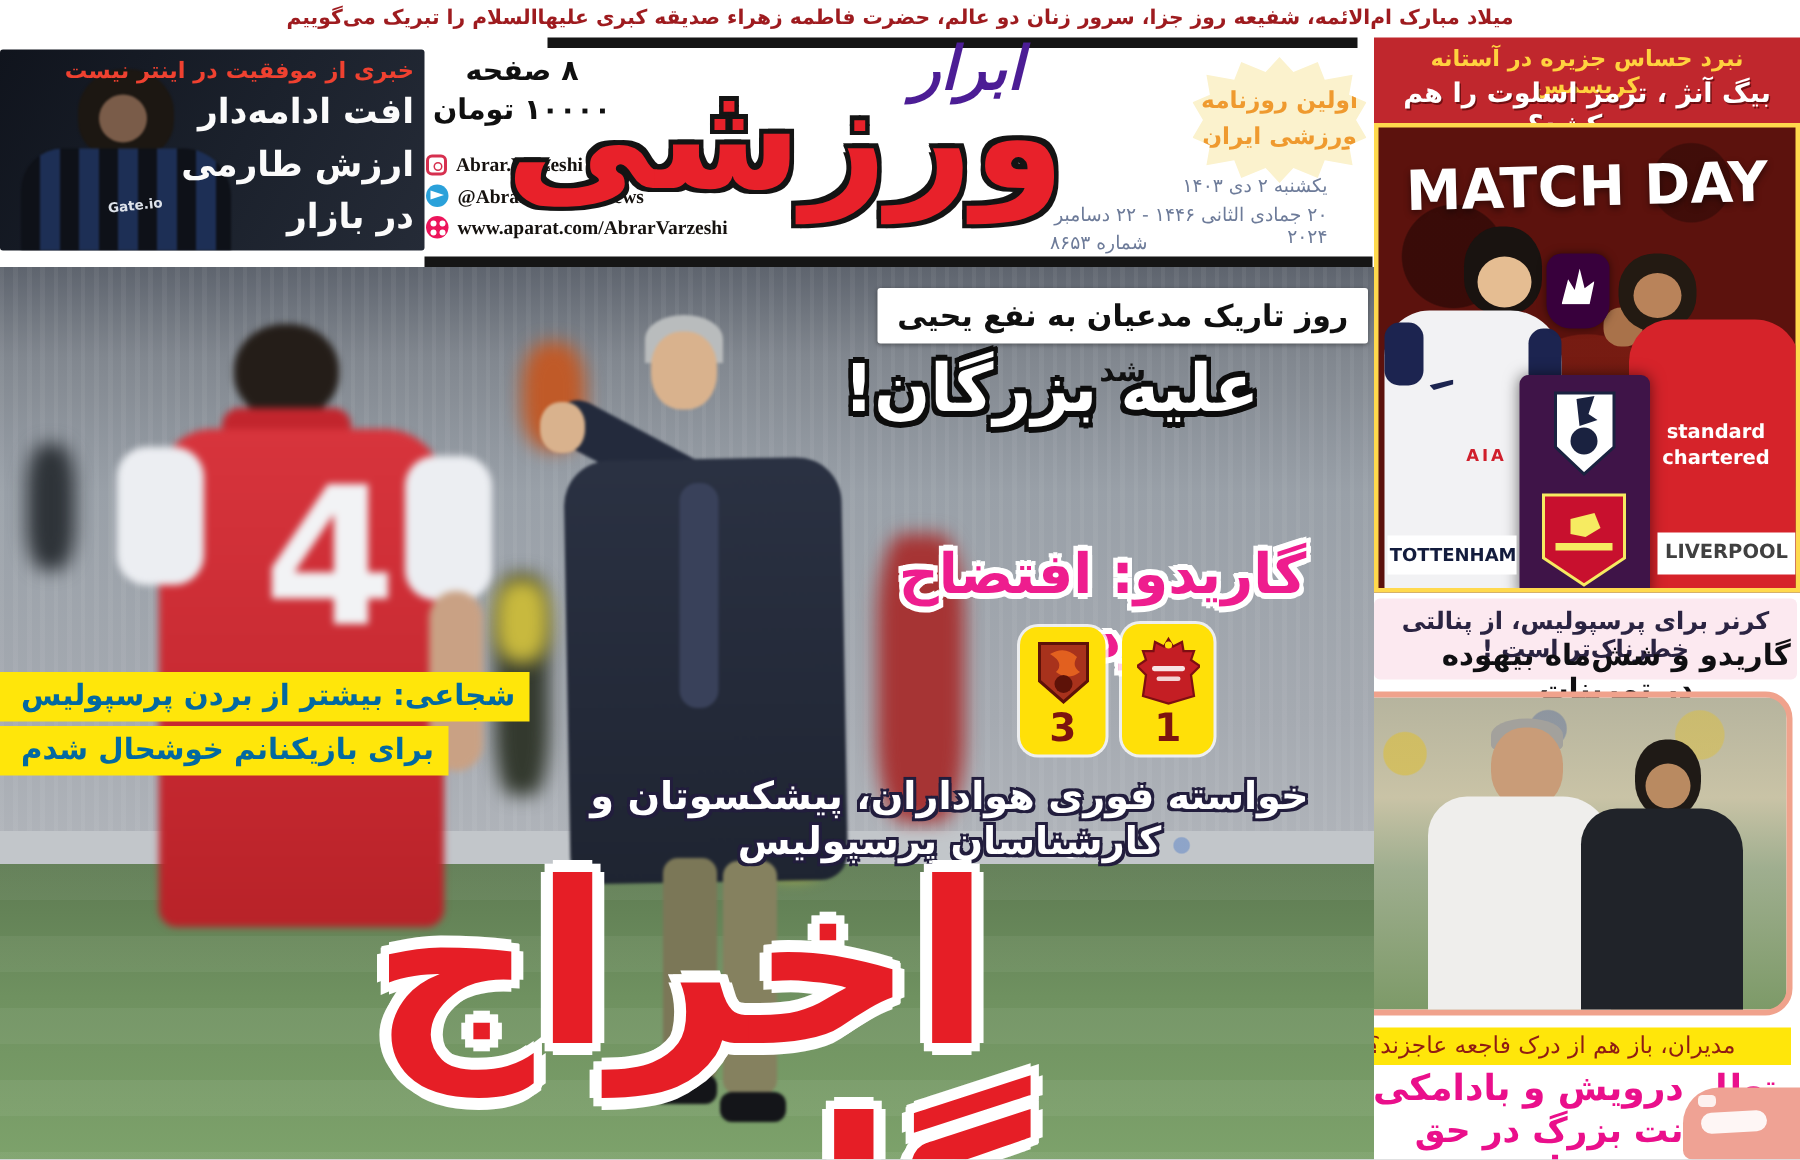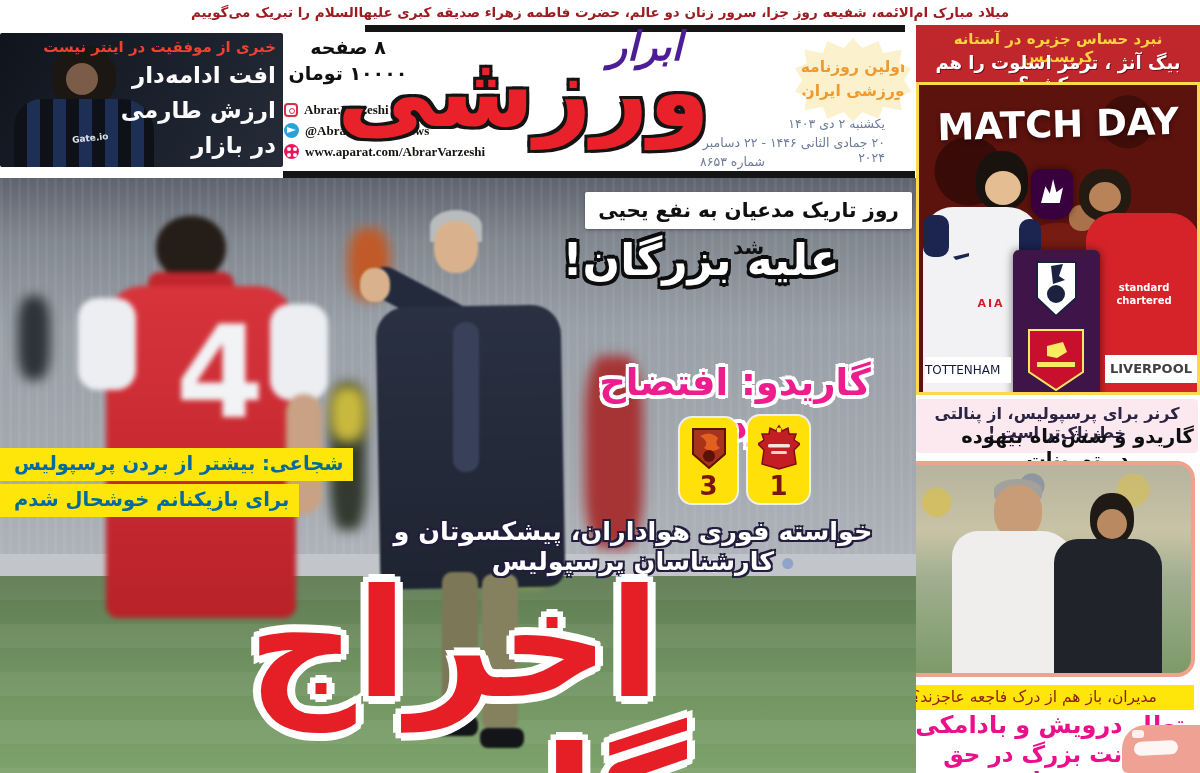--- a/index.html
+++ b/index.html
@@ -84,26 +84,26 @@
   .son-sh-l { left:4px; top:130px; width:26px; height:42px; background:#1c2450; border-radius:10px; }
   .son-sh-r { left:100px; top:134px; width:22px; height:40px; background:#1c2450; border-radius:10px; }
   .son-swoosh { left:34px; top:168px; width:16px; height:7px; background:#1c2450;
     clip-path:polygon(0 55%,100% 0,100% 45%,18% 100%); }
   .son-spon { left:40px; top:212px; width:64px; text-align:center; color:#d01f2c; font-weight:bold;
     font-size:11px; letter-spacing:2px; }
   .salah-head { left:160px; top:84px; width:52px; height:52px; background:#231a12; border-radius:46%; }
   .salah-face { left:170px; top:97px; width:32px; height:30px; background:#b9835a; border-radius:50%; }
   .salah-torso { left:167px; top:128px; width:114px; height:185px; background:#d6232a; border-radius:28px 30px 0 0; }
   .salah-fist { left:150px; top:120px; width:26px; height:26px; background:#a9724a; border-radius:45%; }
-  .salah-spon { left:178px; top:196px; width:94px; text-align:center; color:#fff; font-size:10px;
+  .salah-spon { left:178px; top:196px; width:94px; text-align:center; color:#fff; font-size:13px;
     font-weight:bold; line-height:1.3; }
   .crest-panel { left:94px; top:165px; width:87px; height:148px; background:#3f1448; border-radius:6px 6px 0 0;
     box-shadow:0 0 10px rgba(0,0,0,.55); }
-  .lbl-tot { left:6px; top:272px; width:86px; height:26px; background:#fff; color:#131c3d; font-weight:normal;
-    font-size:12px; text-align:left; line-height:26px; }
+  .lbl-tot { left:6px; top:272px; width:86px; height:26px; background:#fff; color:#131c3d; font-weight:bold;
+    font-size:12px; text-align:right; line-height:26px; }
   .lbl-liv { left:186px; top:270px; width:92px; height:28px; background:#fff; color:#404040; font-weight:bold;
     font-size:13px; text-align:center; line-height:28px; }
 
   
   .pinkbox { left:916px; top:399px; width:282px; height:54px; background:#fce9f0; border-radius:4px; }
   .pink-l1 { left:0; top:5px; width:100%; text-align:center; color:#2b2442; font-size:16px; font-weight:600; }
   .pink-l2 { left:0; top:26px; width:100%; text-align:center; color:#0f0f12; font-size:19.5px; font-weight:bold;padding-left:41px; }
   .photo2 { left:898px; top:461px; width:297px; height:216px; border:4px solid #f0a28c; border-radius:18px;
     overflow:hidden;
     background:

